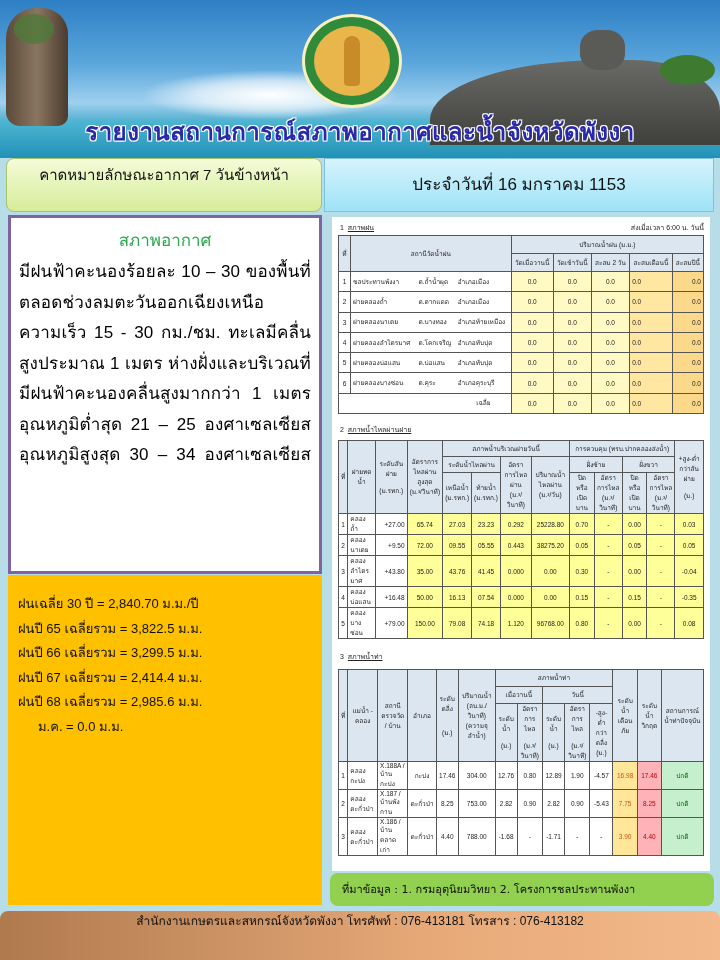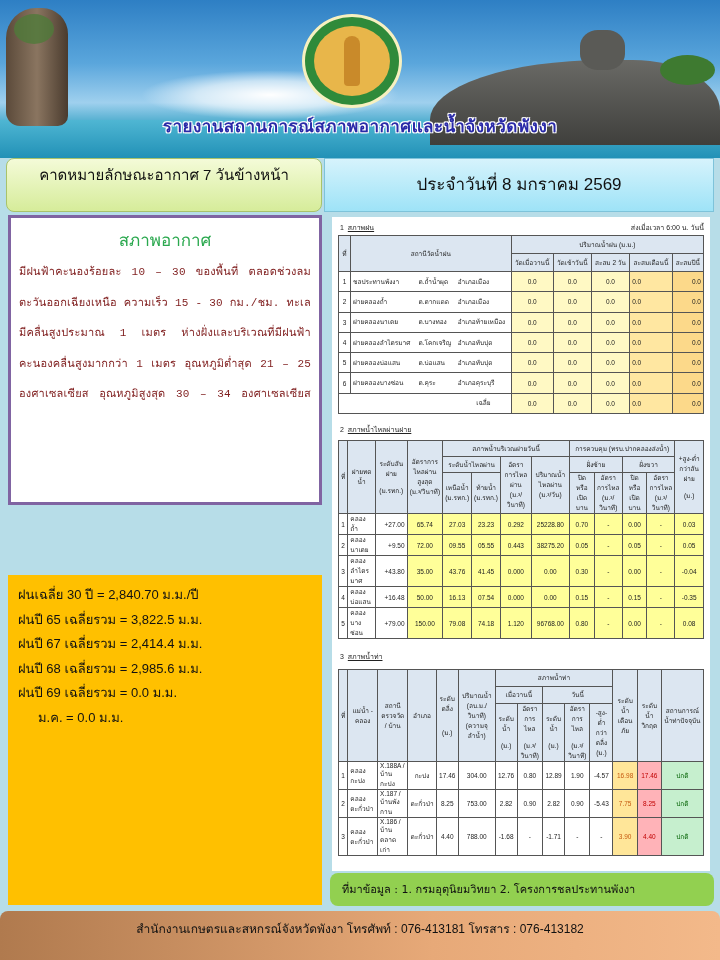--- a/index.html
+++ b/index.html
@@ -8,27 +8,27 @@
 .banner .sea{position:absolute;left:0;top:120px;width:720px;height:40px;background:linear-gradient(180deg,#4fb6d3,#1f8fb5)}
 .banner .cloud{position:absolute;left:140px;top:70px;width:260px;height:50px;background:radial-gradient(ellipse at center,#ffffff 0%,rgba(255,255,255,.6) 40%,rgba(255,255,255,0) 70%)}
 .rock-left{position:absolute;left:6px;top:8px;width:62px;height:118px;background:linear-gradient(90deg,#5b4a3a,#8a7560 50%,#4a3b2e);border-radius:30px 26px 10px 14px}
 .rock-left .veg{position:absolute;left:8px;top:6px;width:40px;height:30px;background:#4f7a3a;border-radius:50%;opacity:.8}
 .rock-right{position:absolute;left:430px;top:60px;width:290px;height:85px;background:linear-gradient(180deg,#6a6a66,#3f3f3c);border-radius:60% 30% 0 0 / 70% 60% 0 0}
 .rock-right .top{position:absolute;left:150px;top:-30px;width:45px;height:40px;background:#5a5a56;border-radius:40%}
 .rock-right .green{position:absolute;left:230px;top:-5px;width:55px;height:30px;background:#3e7a30;border-radius:50%}
 .logo{position:absolute;left:302px;top:14px;width:100px;height:94px;border-radius:50%;background:#2f8a3a;border:3px solid #f7f0c0;display:flex;align-items:center;justify-content:center}
 .logo .inner{width:76px;height:70px;border-radius:50%;background:#e8b64a;display:flex;align-items:center;justify-content:center}
 .logo .deity{width:16px;height:50px;background:#c98a2a;border-radius:8px 8px 4px 4px}
-.banner-title{position:absolute;left:0;width:720px;top:112px;text-align:center;font-family:"Liberation Sans",sans-serif;font-weight:bold;font-size:17px;color:#2a2aa8;letter-spacing:0.5px;text-shadow:1px 1px 0 #fff,-1px -1px 0 #fff,1px -1px 0 #fff,-1px 1px 0 #fff}
+.banner-title{position:absolute;left:0;width:720px;top:112px;text-align:center;font-family:"Liberation Sans",sans-serif;font-weight:bold;font-size:24px;color:#2a2aa8;letter-spacing:0.5px;text-shadow:1px 1px 0 #fff,-1px -1px 0 #fff,1px -1px 0 #fff,-1px 1px 0 #fff}
 .forecast-box{position:absolute;left:6px;top:158px;width:316px;height:54px;background:linear-gradient(180deg,#f4fbd8,#d6ec9a);border:1px solid #a9c36a;border-radius:8px;text-align:center;font-family:"Liberation Sans",sans-serif;font-size:15px;color:#111;padding-top:4px;line-height:23px}
 .date-box{position:absolute;left:324px;top:158px;width:390px;height:54px;background:linear-gradient(180deg,#d6f3fc,#9ee3f7);border:1px solid #7ec3da;text-align:center;font-family:"Liberation Sans",sans-serif;font-size:17px;color:#111;line-height:52px}
-.weather-box{position:absolute;left:8px;top:215px;width:314px;height:290px;background:#fff;border:3px solid #8064a2;padding:8px 8px 0 8px}
+.weather-box{position:absolute;left:8px;top:215px;width:314px;height:359px;background:#fff;border:3px solid #8064a2;padding:8px 8px 0 8px}
 .weather-box .wtitle{text-align:center;color:#2aa84e;font-family:"Liberation Sans",sans-serif;font-size:17px;margin-bottom:4px}
-.weather-box .wtext{font-family:Liberation Mono, monospace;font-size:11px;line-height:30.5px;color:#7f1d1d;text-align:justify;text-align-last:justify;letter-spacing:0.2px}
-.rain-box{position:absolute;left:8px;top:575px;width:314px;height:330px;background:#ffc000;padding:8px 10px;font-family:"Liberation Sans",sans-serif;font-size:13px;color:#111}
+.weather-box .wtext{font-family:Liberation Sans, sans-serif;font-size:17px;line-height:30.5px;color:#000000;text-align:justify;text-align-last:justify;letter-spacing:0.2px}
+.rain-box{position:absolute;left:8px;top:575px;width:314px;height:330px;background:#ffc000;padding:17px 10px;font-family:"Liberation Sans",sans-serif;font-size:13px;color:#111}
 .rain-box .line{height:24.5px;line-height:24.5px}
 .rain-box .indent{padding-left:20px}
 .sheet{position:absolute;left:332px;top:217px;width:378px;height:654px;background:#fff;font-family:"Liberation Sans",sans-serif;color:#222}
 .sec-head{font-size:7px;display:flex;justify-content:space-between;padding:0 6px 0 8px}
 .sec-head u{text-decoration:underline}
 table{border-collapse:collapse;font-size:6.5px;margin:0 6px}
 td,th{border:1px solid #555;text-align:center;font-weight:normal;padding:0 2px}
 th{background:#dce6f1}
 .t1{width:366px}
 .t1 td{height:20.3px}
@@ -42,21 +42,21 @@
 .t2 td{height:19px}
 .t2 th{height:16px}
 .y{background:#ffff99}
 .t3{width:366px}
 .t3 td{height:22px}
 .t3 th{height:17px}
 .orange{background:#ffe699;color:#c55a11}
 .red{background:#ffb3b8;color:#c00000}
 .green-c{background:#c6efce;color:#006100}
 .source{position:absolute;left:330px;top:873px;width:384px;height:33px;background:#92d050;border-radius:8px;font-family:"DejaVu Sans",sans-serif;font-size:11px;color:#111;line-height:33px;padding-left:12px}
-.footer{position:absolute;left:0;top:911px;width:720px;height:49px;background:linear-gradient(90deg,#b07a4e,#e7a978 60%,#f3b98a);border-radius:8px 8px 0 0;text-align:center;font-family:"Liberation Sans",sans-serif;font-size:12px;color:#111;padding-top:8px;line-height:20px}
+.footer{position:absolute;left:0;top:911px;width:720px;height:49px;background:linear-gradient(90deg,#b07a4e,#e7a978 60%,#f3b98a);border-radius:8px 8px 0 0;text-align:center;font-family:"Liberation Sans",sans-serif;font-size:12px;color:#111;padding-top:0;line-height:20px}
 </style>
 </head>
 <body>
 
 <div class="banner">
   <div class="cloud"></div>
   <div class="sea"></div>
   <div class="rock-left">
       <div class="veg"></div>
     </div>
@@ -69,33 +69,33 @@
         <div class="deity"></div>
       </div>
   </div>
   <div class="banner-title">รายงานสถานการณ์สภาพอากาศและน้ำจังหวัดพังงา</div>
 </div>
 
 <div class="forecast-box">
   <div>คาดหมายลักษณะอากาศ 7 วันข้างหน้า</div>
 </div>
 
-<div class="date-box">ประจำวันที่ 8 มกราคม 2569</div>
+<div class="date-box">ประจำวันที่ 16 มกราคม 1153</div>
 
 <div class="weather-box">
   <div class="wtitle">สภาพอากาศ</div>
   <div class="wtext">มีฝนฟ้าคะนองร้อยละ 10 – 30 ของพื้นที่ ตลอดช่วงลมตะวันออกเฉียงเหนือ ความเร็ว 15 - 30 กม./ชม. ทะเลมีคลื่นสูงประมาณ 1 เมตร ห่างฝั่งและบริเวณที่มีฝนฟ้าคะนองคลื่นสูงมากกว่า 1 เมตร อุณหภูมิต่ำสุด 21 – 25 องศาเซลเซียส อุณหภูมิสูงสุด 30 – 34 องศาเซลเซียส</div>
 </div>
 
 <div class="rain-box">
   <div class="line">ฝนเฉลี่ย 30 ปี = 2,840.70 ม.ม./ปี</div>
   <div class="line">ฝนปี 65 เฉลี่ยรวม = 3,822.5 ม.ม.</div>
+  <div class="line">ฝนปี 66 เฉลี่ยรวม = 3,299.5 ม.ม.</div>
   <div class="line">ฝนปี 67 เฉลี่ยรวม = 2,414.4 ม.ม.</div>
   <div class="line">ฝนปี 68 เฉลี่ยรวม = 2,985.6 ม.ม.</div>
-  <div class="line">ฝนปี 69 เฉลี่ยรวม = 0.0 ม.ม.</div>
   <div class="line indent">ม.ค.  =   0.0 ม.ม.</div>
 </div>
 
 <div class="sheet">
 
   <div class="sec-head" style="padding-top:5px;height:18px">
     <span><span>1</span>&nbsp;&nbsp;<u>สภาพฝน</u></span>
     <span>ส่งเมื่อเวลา   6:00 น.  วันนี้</span>
   </div>
   <table class="t1">

